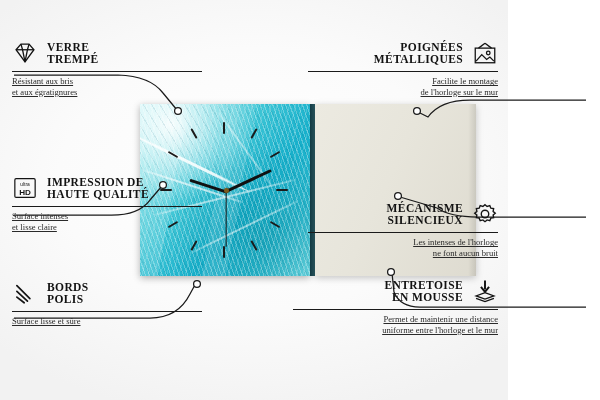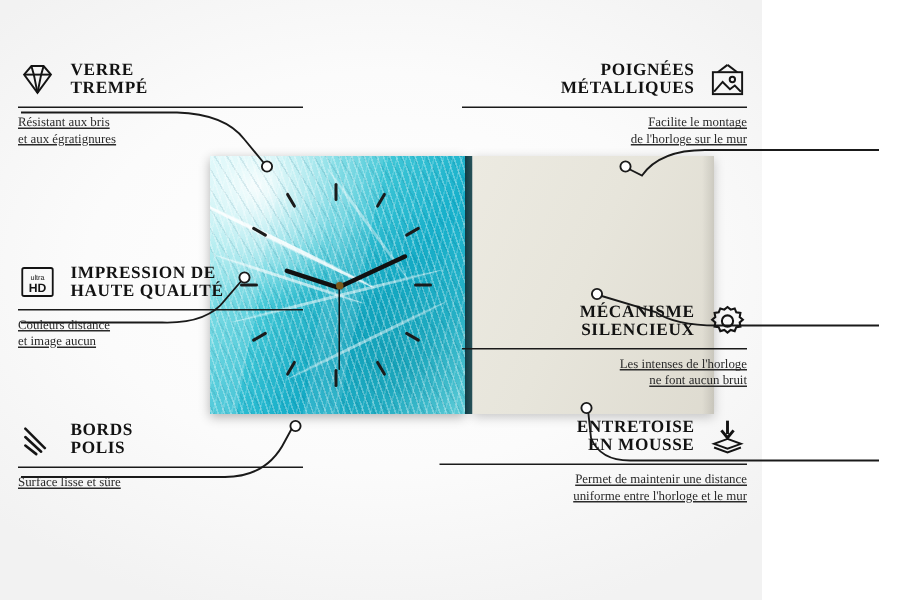--- a/index.html
+++ b/index.html
@@ -177,22 +177,22 @@
           <text x="16" y="14" font-family="Liberation Sans, sans-serif" font-size="6" fill="currentColor" stroke="none" text-anchor="middle">ultra</text>
           <text x="16" y="24" font-family="Liberation Sans, sans-serif" font-size="10" font-weight="bold" fill="currentColor" stroke="none" text-anchor="middle">HD</text>
         </svg>
       </span>
       <div>
         <div class="feat-title">IMPRESSION DE</div>
         <div class="feat-title">HAUTE QUALITÉ</div>
       </div>
     </div>
     <div class="feat-rule"></div>
-    <div class="feat-desc">Couleurs distance</div>
-    <div class="feat-desc">et image aucun</div>
+    <div class="feat-desc">Surface intenses</div>
+    <div class="feat-desc">et lisse claire</div>
   </div>
 
   <div class="feat left" style="top:280px;">
     <div class="feat-head">
       <span class="ico">
         <svg viewBox="0 0 32 32" fill="none" stroke="currentColor" stroke-width="2.1" stroke-linecap="round">
           <path d="M6 7 L22 23"></path>
             <path d="M6 14 L19 26"></path>
             <path d="M6 21 L15 28"></path>
         </svg>

